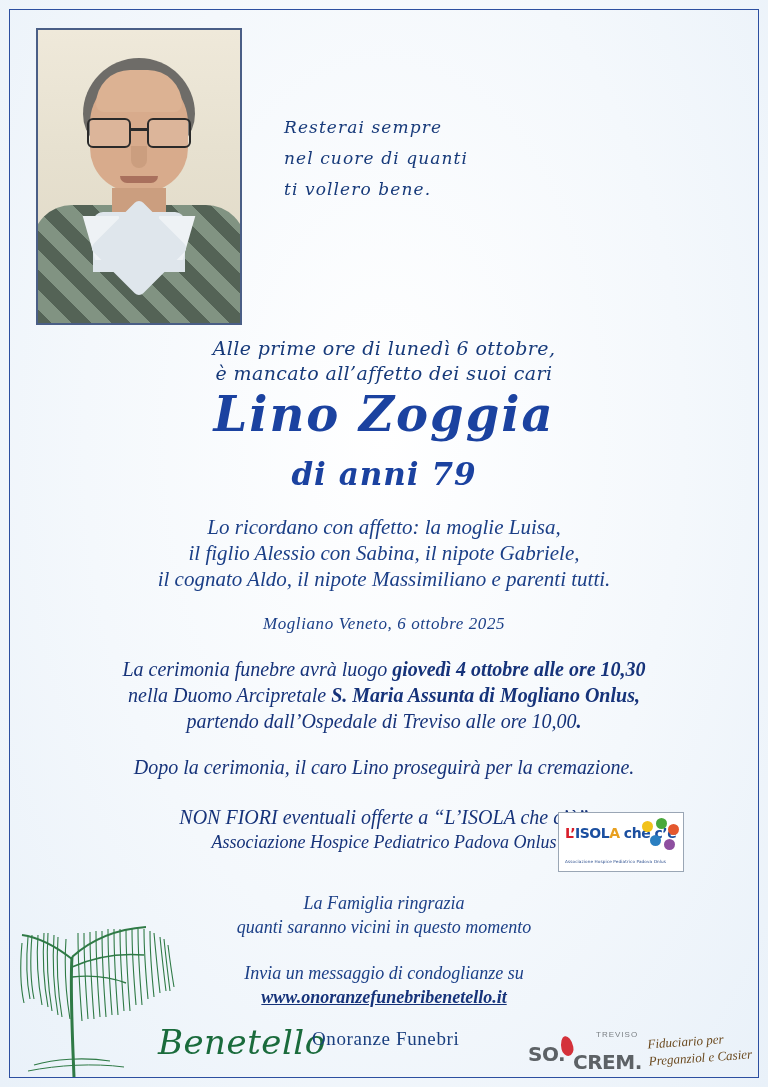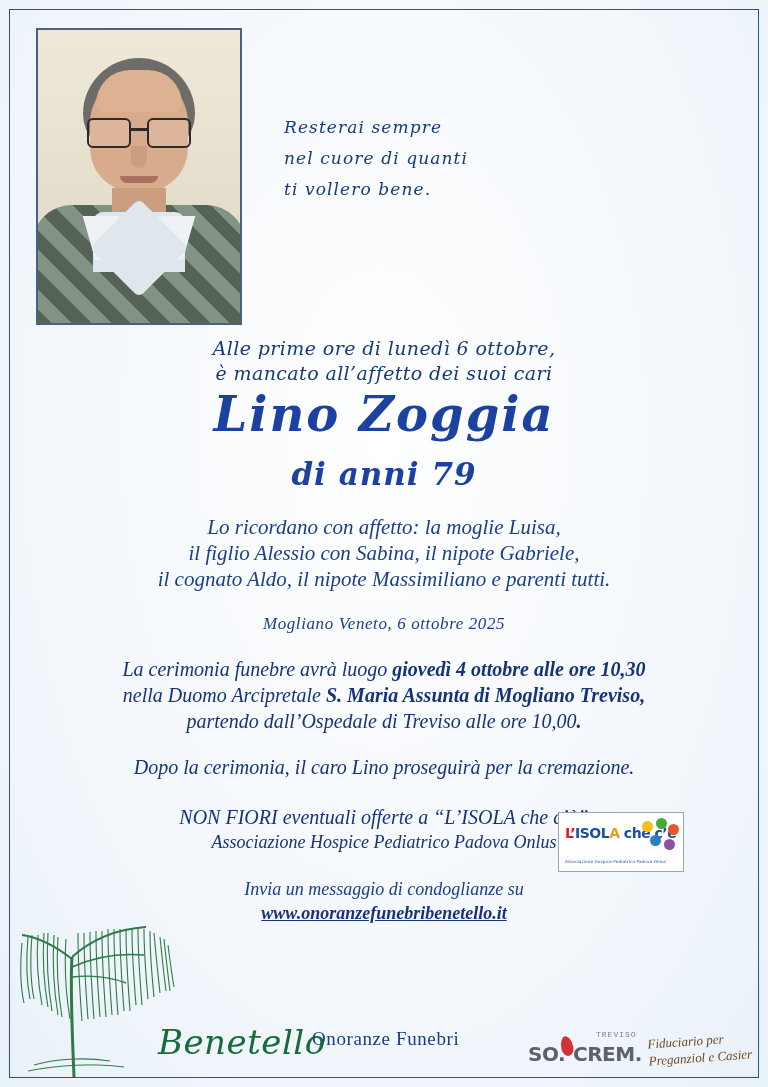--- a/index.html
+++ b/index.html
@@ -384,32 +384,32 @@
     top: 12px;
     font-family: "DejaVu Sans", sans-serif;
     font-weight: bold;
     font-size: 20px;
     color: #5d6266;
     letter-spacing: -0.5px;
   }
   .socrem .crem {
     position: absolute;
     left: 45px;
-    top: 12px;
+    top: 20px;
     font-family: "DejaVu Sans", sans-serif;
     font-weight: bold;
     font-size: 20px;
     color: #5d6266;
     letter-spacing: -0.5px;
   }
   .socrem .treviso {
     position: absolute;
     left: 68px;
     top: 0px;
-    font-family: Liberation Mono, monospace;
+    font-family: Liberation Sans, sans-serif;
     font-size: 8px;
     color: #7a7f83;
     letter-spacing: 1px;
   }
   .socrem .flame {
     position: absolute;
     left: 33px;
     top: 6px;
     width: 12px;
     height: 20px;
@@ -479,34 +479,38 @@
       <div>il cognato Aldo, il nipote Massimiliano e parenti tutti.</div>
     </div>
 
     <div class="place-date">Mogliano Veneto,  6 ottobre  2025</div>
 
     <div class="ceremony">
       <div>
         <span>La cerimonia funebre avrà luogo </span><b>giovedì 4 ottobre alle ore 10,30</b>
       </div>
       <div>
-        <span>nella Duomo Arcipretale </span><b>S. Maria Assunta di Mogliano Treviso,</b>
+        <span>nella Duomo Arcipretale </span><b>S. Maria Assunta di Mogliano Onlus,</b>
       </div>
       <div>
         <span>partendo dall’Ospedale di Treviso alle ore 10,00</span><b>.</b>
       </div>
     </div>
 
     <div class="cremation">Dopo la cerimonia, il caro Lino proseguirà per la cremazione.</div>
 
     <div class="flowers">
       <div>NON FIORI eventuali offerte a  “L’ISOLA che c’è”</div>
       <div class="sub">Associazione Hospice Pediatrico Padova Onlus</div>
     </div>
 
+    <div class="thanks">
+      <div>La Famiglia ringrazia</div>
+      <div>quanti saranno vicini in questo momento</div>
+    </div>
 
     <div class="condolences">
       <div>Invia un messaggio di condoglianze su</div>
       <div class="url">www.onoranzefunebribenetello.it</div>
     </div>
 
   </div>
 
   <div class="hospice-logo">
     <div class="word">

